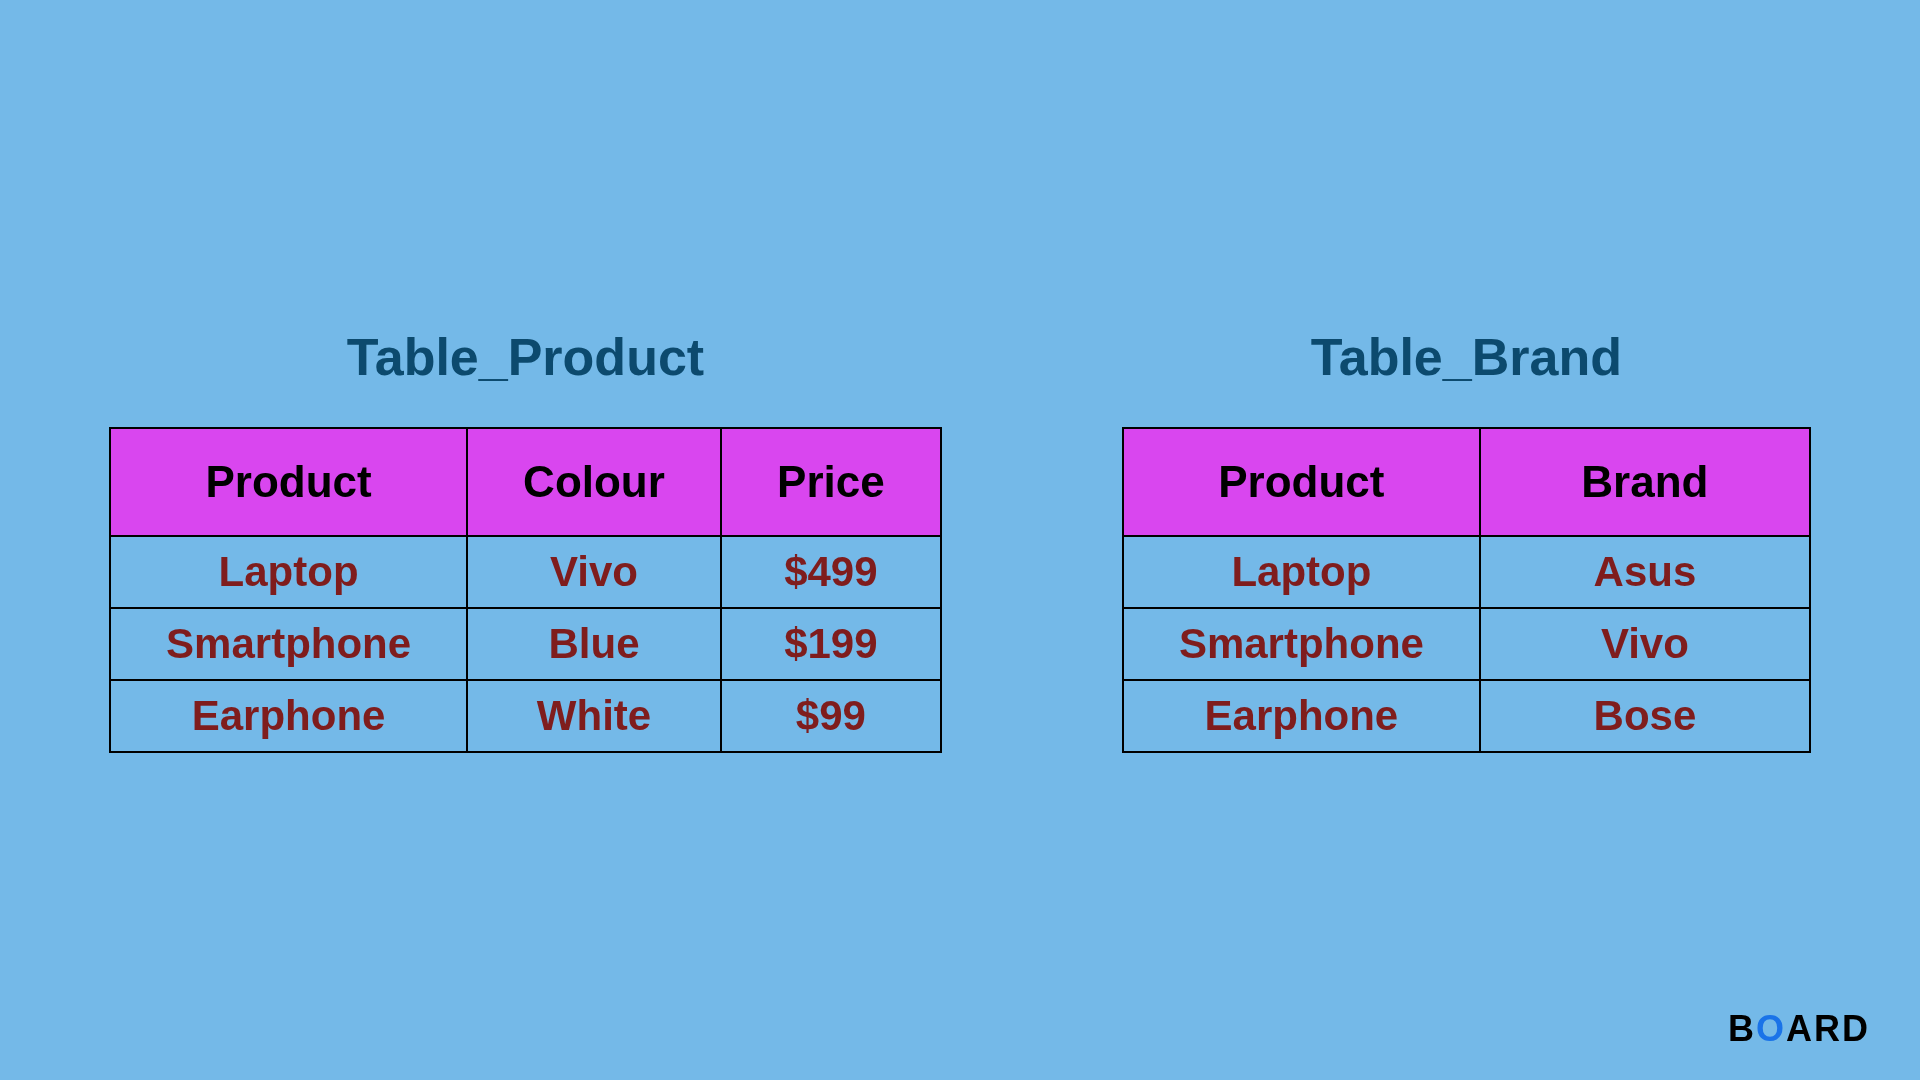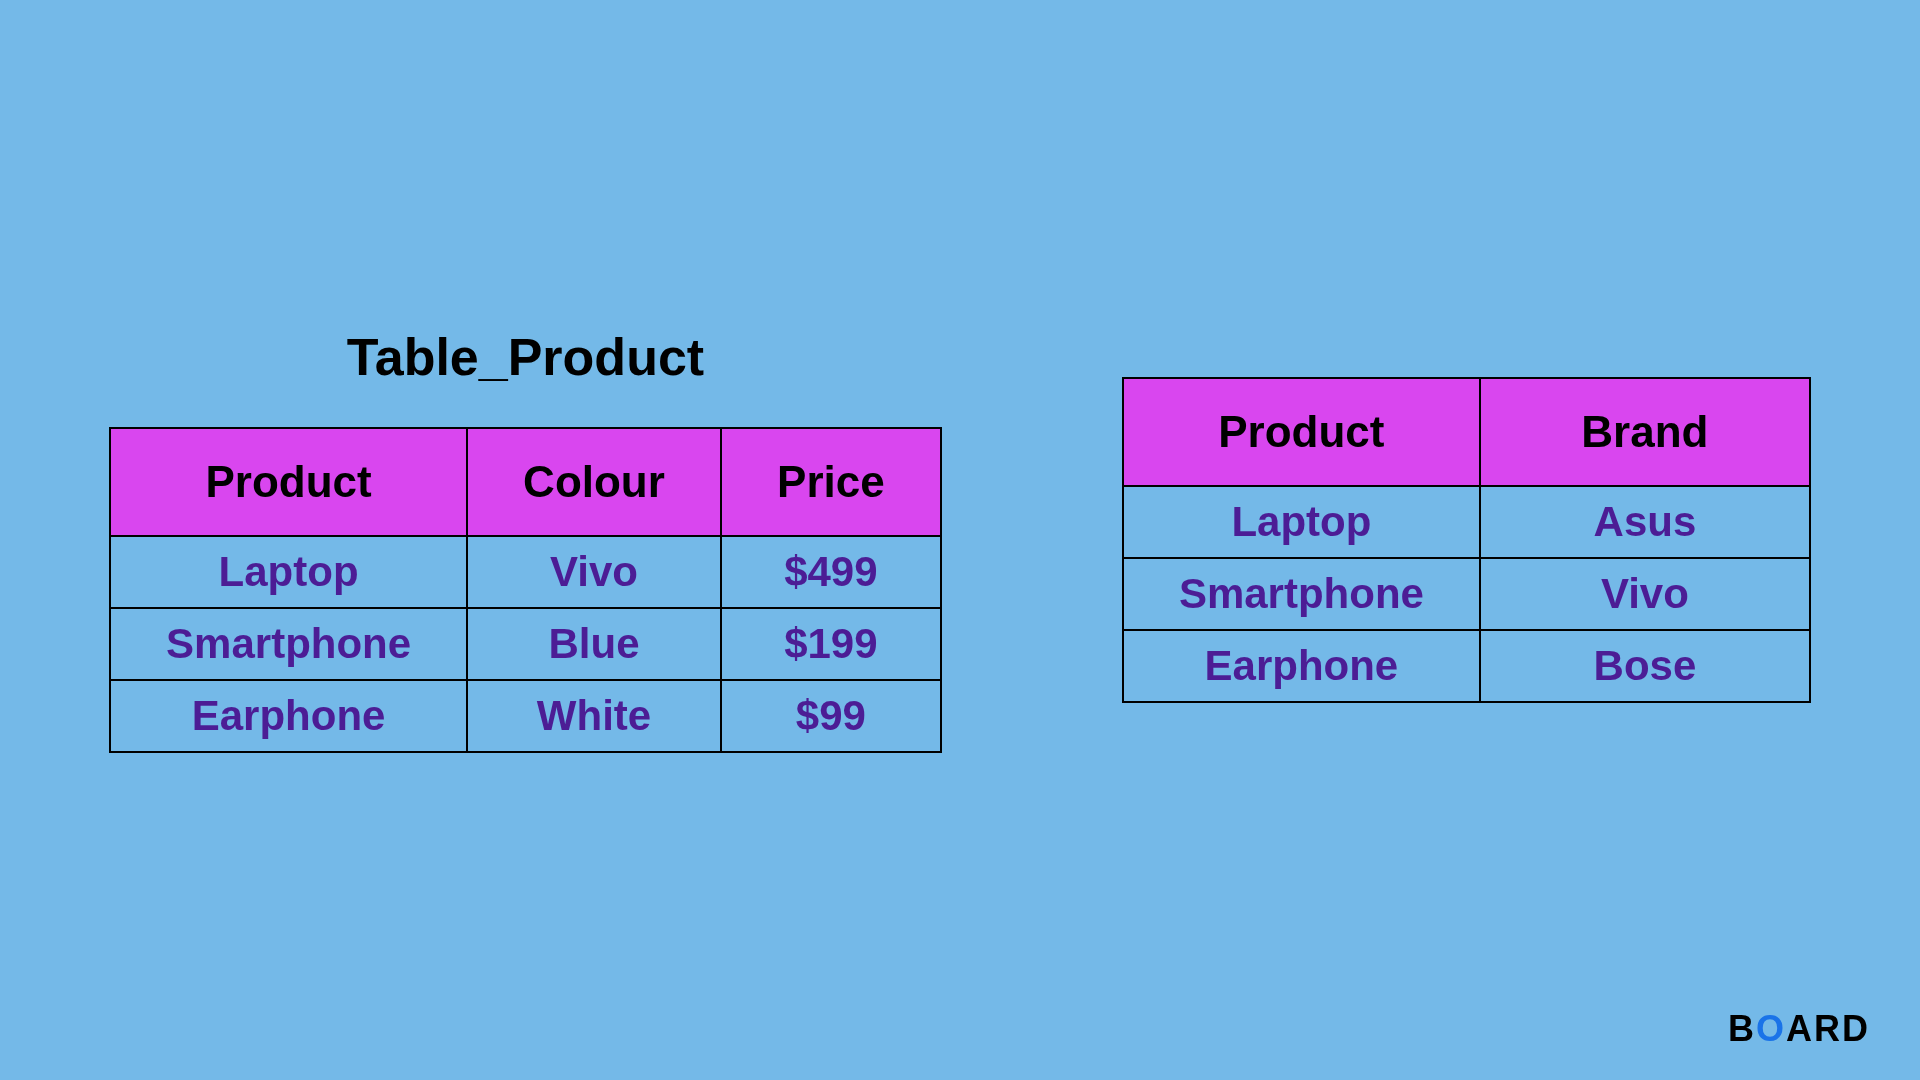--- a/index.html
+++ b/index.html
@@ -29,21 +29,21 @@
     .table-section {
       display: flex;
       flex-direction: column;
       align-items: center;
       gap: 40px;
     }
 
     .table-title {
       font-size: 52px;
       font-weight: 900;
-      color: #000000;
+      color: #0c4a6e;
       font-family: 'Arial Black', 'Arial Bold', Arial, sans-serif;
     }
 
     .data-table {
       border-collapse: collapse;
       border: 2.5px solid #000000;
     }
 
     .data-table th {
       background-color: #d946ef;
@@ -54,21 +54,21 @@
       border: 2.5px solid #000000;
       text-align: center;
       min-width: 220px;
       font-family: 'Arial Black', 'Arial Bold', Arial, sans-serif;
     }
 
     .data-table td {
       background-color: #74b9e8;
       font-size: 42px;
       font-weight: 900;
-      color: #4c1d95;
+      color: #7f1d1d;
       padding: 11px 55px;
       border: 2.5px solid #000000;
       text-align: center;
       font-family: 'Arial Black', 'Arial Bold', Arial, sans-serif;
     }
 
     .brand-logo {
       position: absolute;
       bottom: 30px;
       right: 50px;
@@ -112,20 +112,21 @@
         <tr>
           <td>Earphone</td>
           <td>White</td>
           <td>$99</td>
         </tr>
       </tbody>
     </table>
   </div>
 
   <div class="table-section">
+    <div class="table-title">Table_Brand</div>
     <table class="data-table">
       <thead>
         <tr>
           <th style="min-width:330px;">Product</th>
           <th style="min-width:330px;">Brand</th>
         </tr>
       </thead>
       <tbody>
         <tr>
           <td>Laptop</td>

